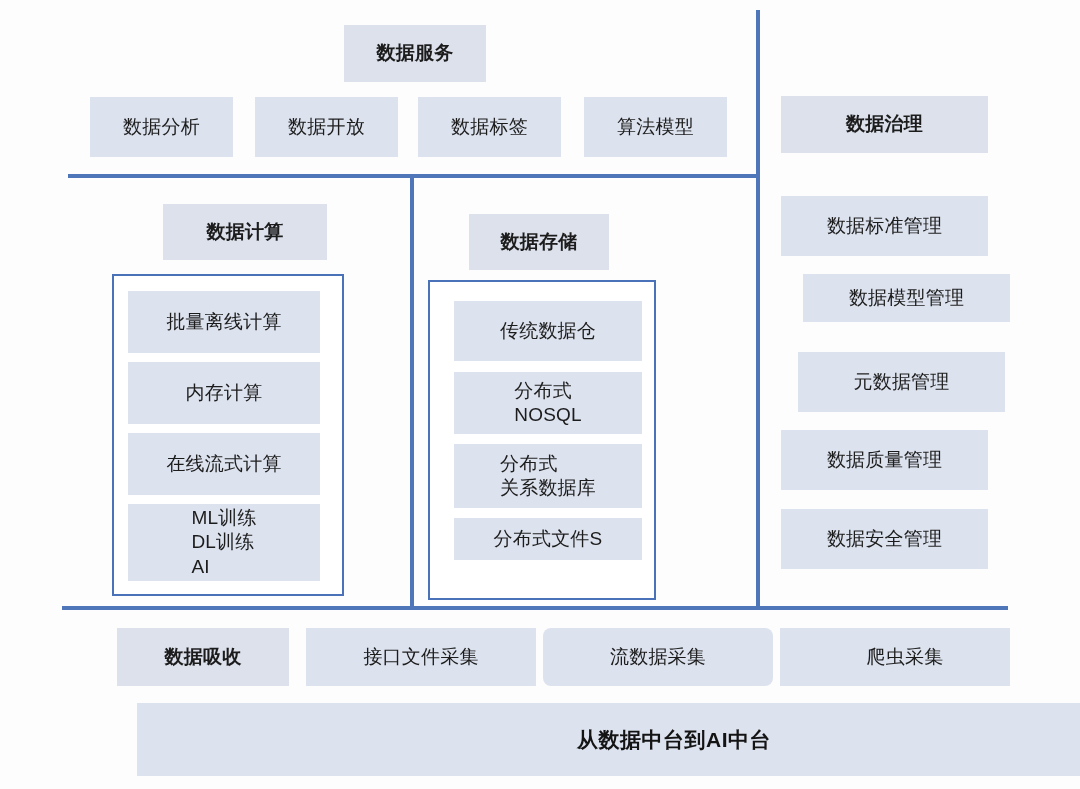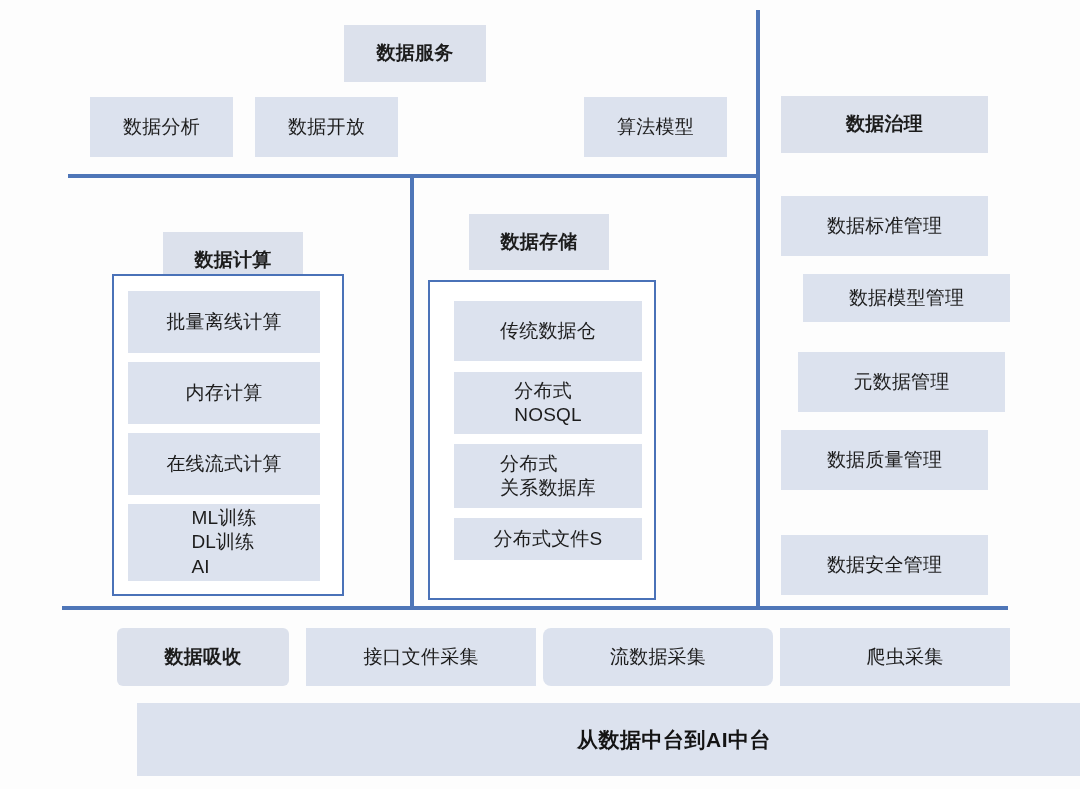--- a/index.html
+++ b/index.html
@@ -79,23 +79,24 @@
 
   <div class="rule-v" style="left:756px; top:10px; height:600px;"></div>
   <div class="rule-h" style="left:68px; top:174px; width:692px;"></div>
   <div class="rule-v" style="left:410px; top:174px; height:436px;"></div>
   <div class="rule-h" style="left:62px; top:606px; width:946px;"></div>
 
   <div class="box hdr" style="left:344px; top:25px; width:142px; height:57px;">数据服务</div>
 
   <div class="box" style="left:90px; top:97px; width:143px; height:60px;">数据分析</div>
   <div class="box" style="left:255px; top:97px; width:143px; height:60px;">数据开放</div>
+  <div class="box" style="left:418px; top:97px; width:143px; height:60px;">数据标签</div>
   <div class="box" style="left:584px; top:97px; width:143px; height:60px;">算法模型</div>
 
-  <div class="box hdr" style="left:163px; top:204px; width:140px; height:56px;margin-top:28px;">数据计算</div>
+  <div class="box hdr" style="left:163px; top:204px; width:164px; height:56px;">数据计算</div>
 
   <div class="group-frame" style="left:112px; top:274px; width:232px; height:322px;"></div>
 
   <div class="box" style="left:128px; top:291px; width:192px; height:62px;">批量离线计算</div>
   <div class="box" style="left:128px; top:362px; width:192px; height:62px;">内存计算</div>
   <div class="box" style="left:128px; top:433px; width:192px; height:62px;">在线流式计算</div>
   <div class="box" style="left:128px; top:504px; width:192px; height:77px;">ML训练
 DL训练
 AI</div>
 
@@ -109,23 +110,23 @@
   <div class="box" style="left:454px; top:444px; width:188px; height:64px;">分布式
 关系数据库</div>
   <div class="box" style="left:454px; top:518px; width:188px; height:42px;">分布式文件S</div>
 
   <div class="box hdr" style="left:781px; top:96px; width:207px; height:57px;">数据治理</div>
 
   <div class="box" style="left:781px; top:196px; width:207px; height:60px;">数据标准管理</div>
   <div class="box" style="left:781px; top:274px; width:207px; height:48px;margin-left:22px;">数据模型管理</div>
   <div class="box" style="left:781px; top:352px; width:207px; height:60px;margin-left:17px;">元数据管理</div>
   <div class="box" style="left:781px; top:430px; width:207px; height:60px;">数据质量管理</div>
-  <div class="box" style="left:781px; top:509px; width:207px; height:60px;margin-top:26px;">数据安全管理</div>
+  <div class="box" style="left:781px; top:509px; width:207px; height:60px;">数据安全管理</div>
 
-  <div class="box hdr" style="left:117px; top:628px; width:172px; height:58px;border-radius:6px;">数据吸收</div>
+  <div class="box hdr" style="left:117px; top:628px; width:172px; height:58px;">数据吸收</div>
 
   <div class="box" style="left:306px; top:628px; width:230px; height:58px;">接口文件采集</div>
   <div class="box" style="left:543px; top:628px; width:230px; height:58px;border-radius:8px;">流数据采集</div>
   <div class="box" style="left:780px; top:628px; width:230px; height:58px;padding-left:20px;">爬虫采集</div>
 
   <div class="banner" style="left:117px; top:703px; width:1074px; height:73px;margin-left:20px;">从数据中台到AI中台</div>
 
 </div>
 
 </body></html>

